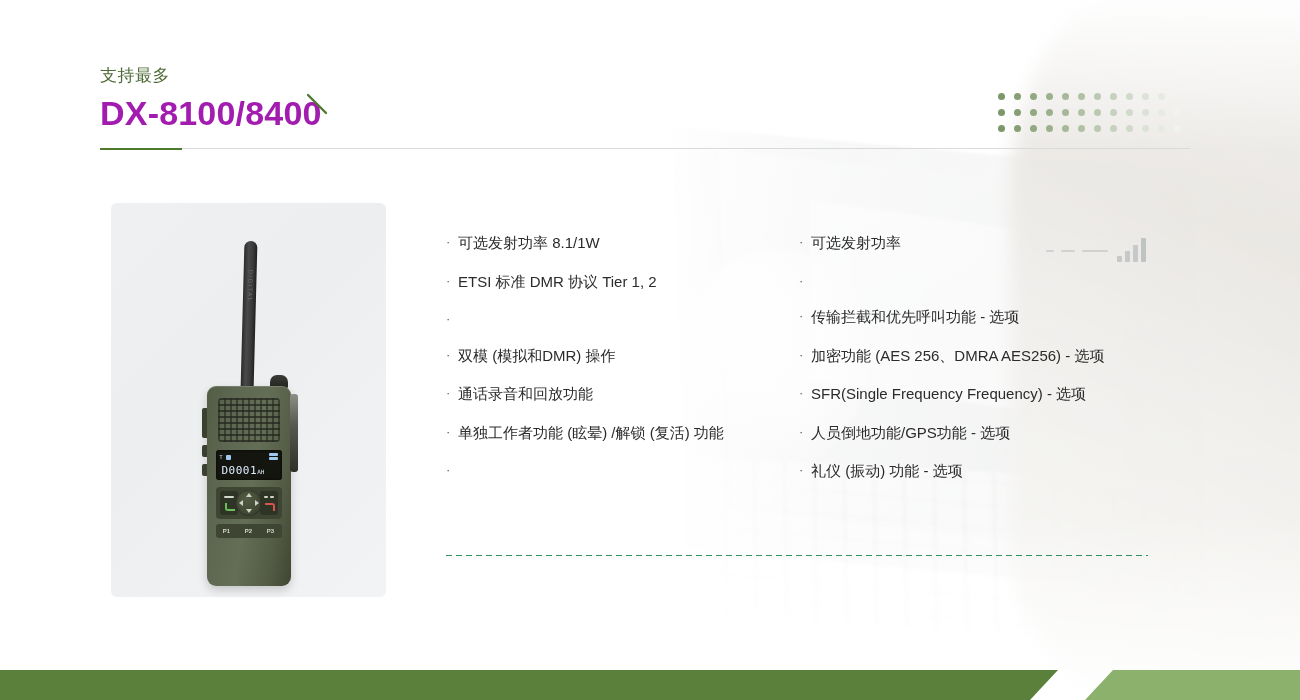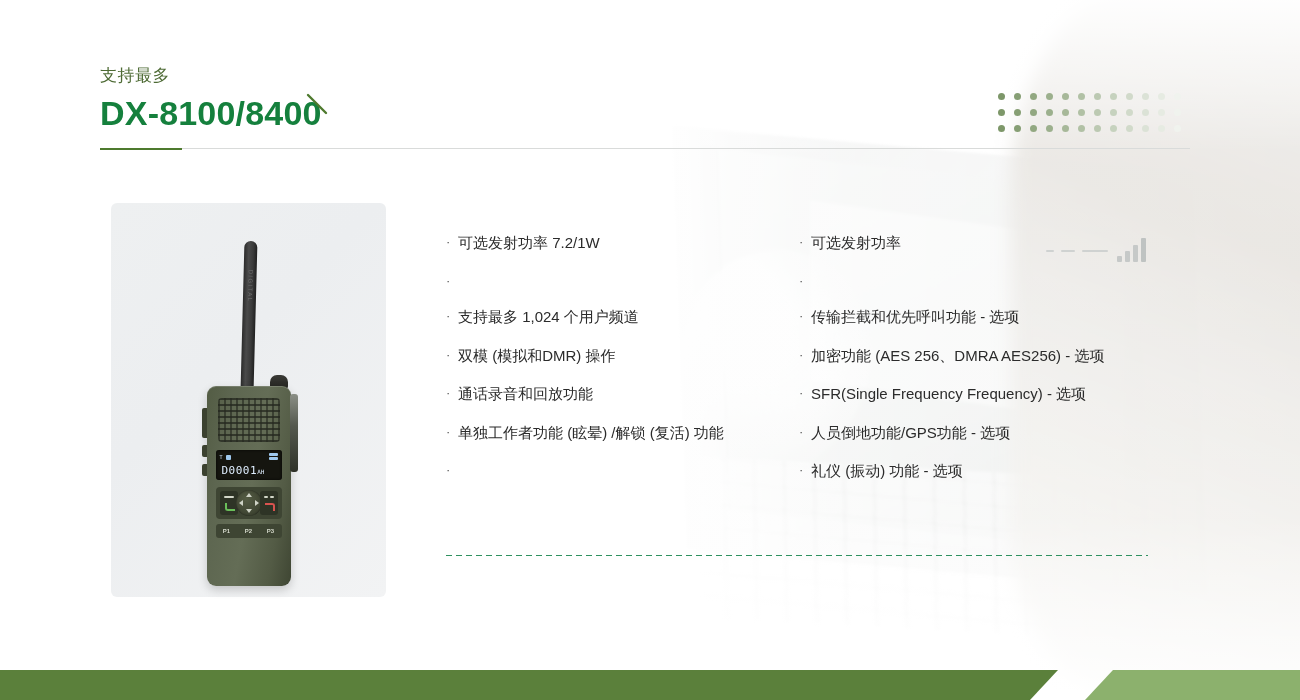--- a/index.html
+++ b/index.html
@@ -114,21 +114,21 @@
   .eyebrow {
     font-size: 17px;
     color: #4e6b35;
     letter-spacing: .5px;
     line-height: 1.4;
   }
   .title-row { position: relative; display: flex; align-items: flex-start; }
   .product-title {
     font-size: 34px;
     font-weight: bold;
-    color: #15803d;
+    color: #a21caf;
     letter-spacing: .2px;
     line-height: 1.25;
     margin-top: 4px;
     text-align: right;
   }
   .title-slash {
     position: absolute;
     left: 205px;
     top: 4px;
     width: 26px;
@@ -443,28 +443,28 @@
         </div>
     </div>
   </div>
 </div>
 
 <div class="features">
   <div class="feature-cols">
     <div class="feature-col left" id="feat-left">
         <div class="feat-item">
           <span class="bullet">·</span>
-          <span>可选发射功率 7.2/1W</span>
-        </div>
-        <div class="feat-item">
-          <span class="bullet">·</span>
-        </div>
-        <div class="feat-item">
-          <span class="bullet">·</span>
-          <span>支持最多 1,024 个用户频道</span>
+          <span>可选发射功率 8.1/1W</span>
+        </div>
+        <div class="feat-item">
+          <span class="bullet">·</span>
+          <span>ETSI 标准 DMR 协议 Tier 1, 2</span>
+        </div>
+        <div class="feat-item">
+          <span class="bullet">·</span>
         </div>
         <div class="feat-item">
           <span class="bullet">·</span>
           <span>双模 (模拟和DMR) 操作</span>
         </div>
         <div class="feat-item">
           <span class="bullet">·</span>
           <span>通话录音和回放功能</span>
         </div>
         <div class="feat-item">

